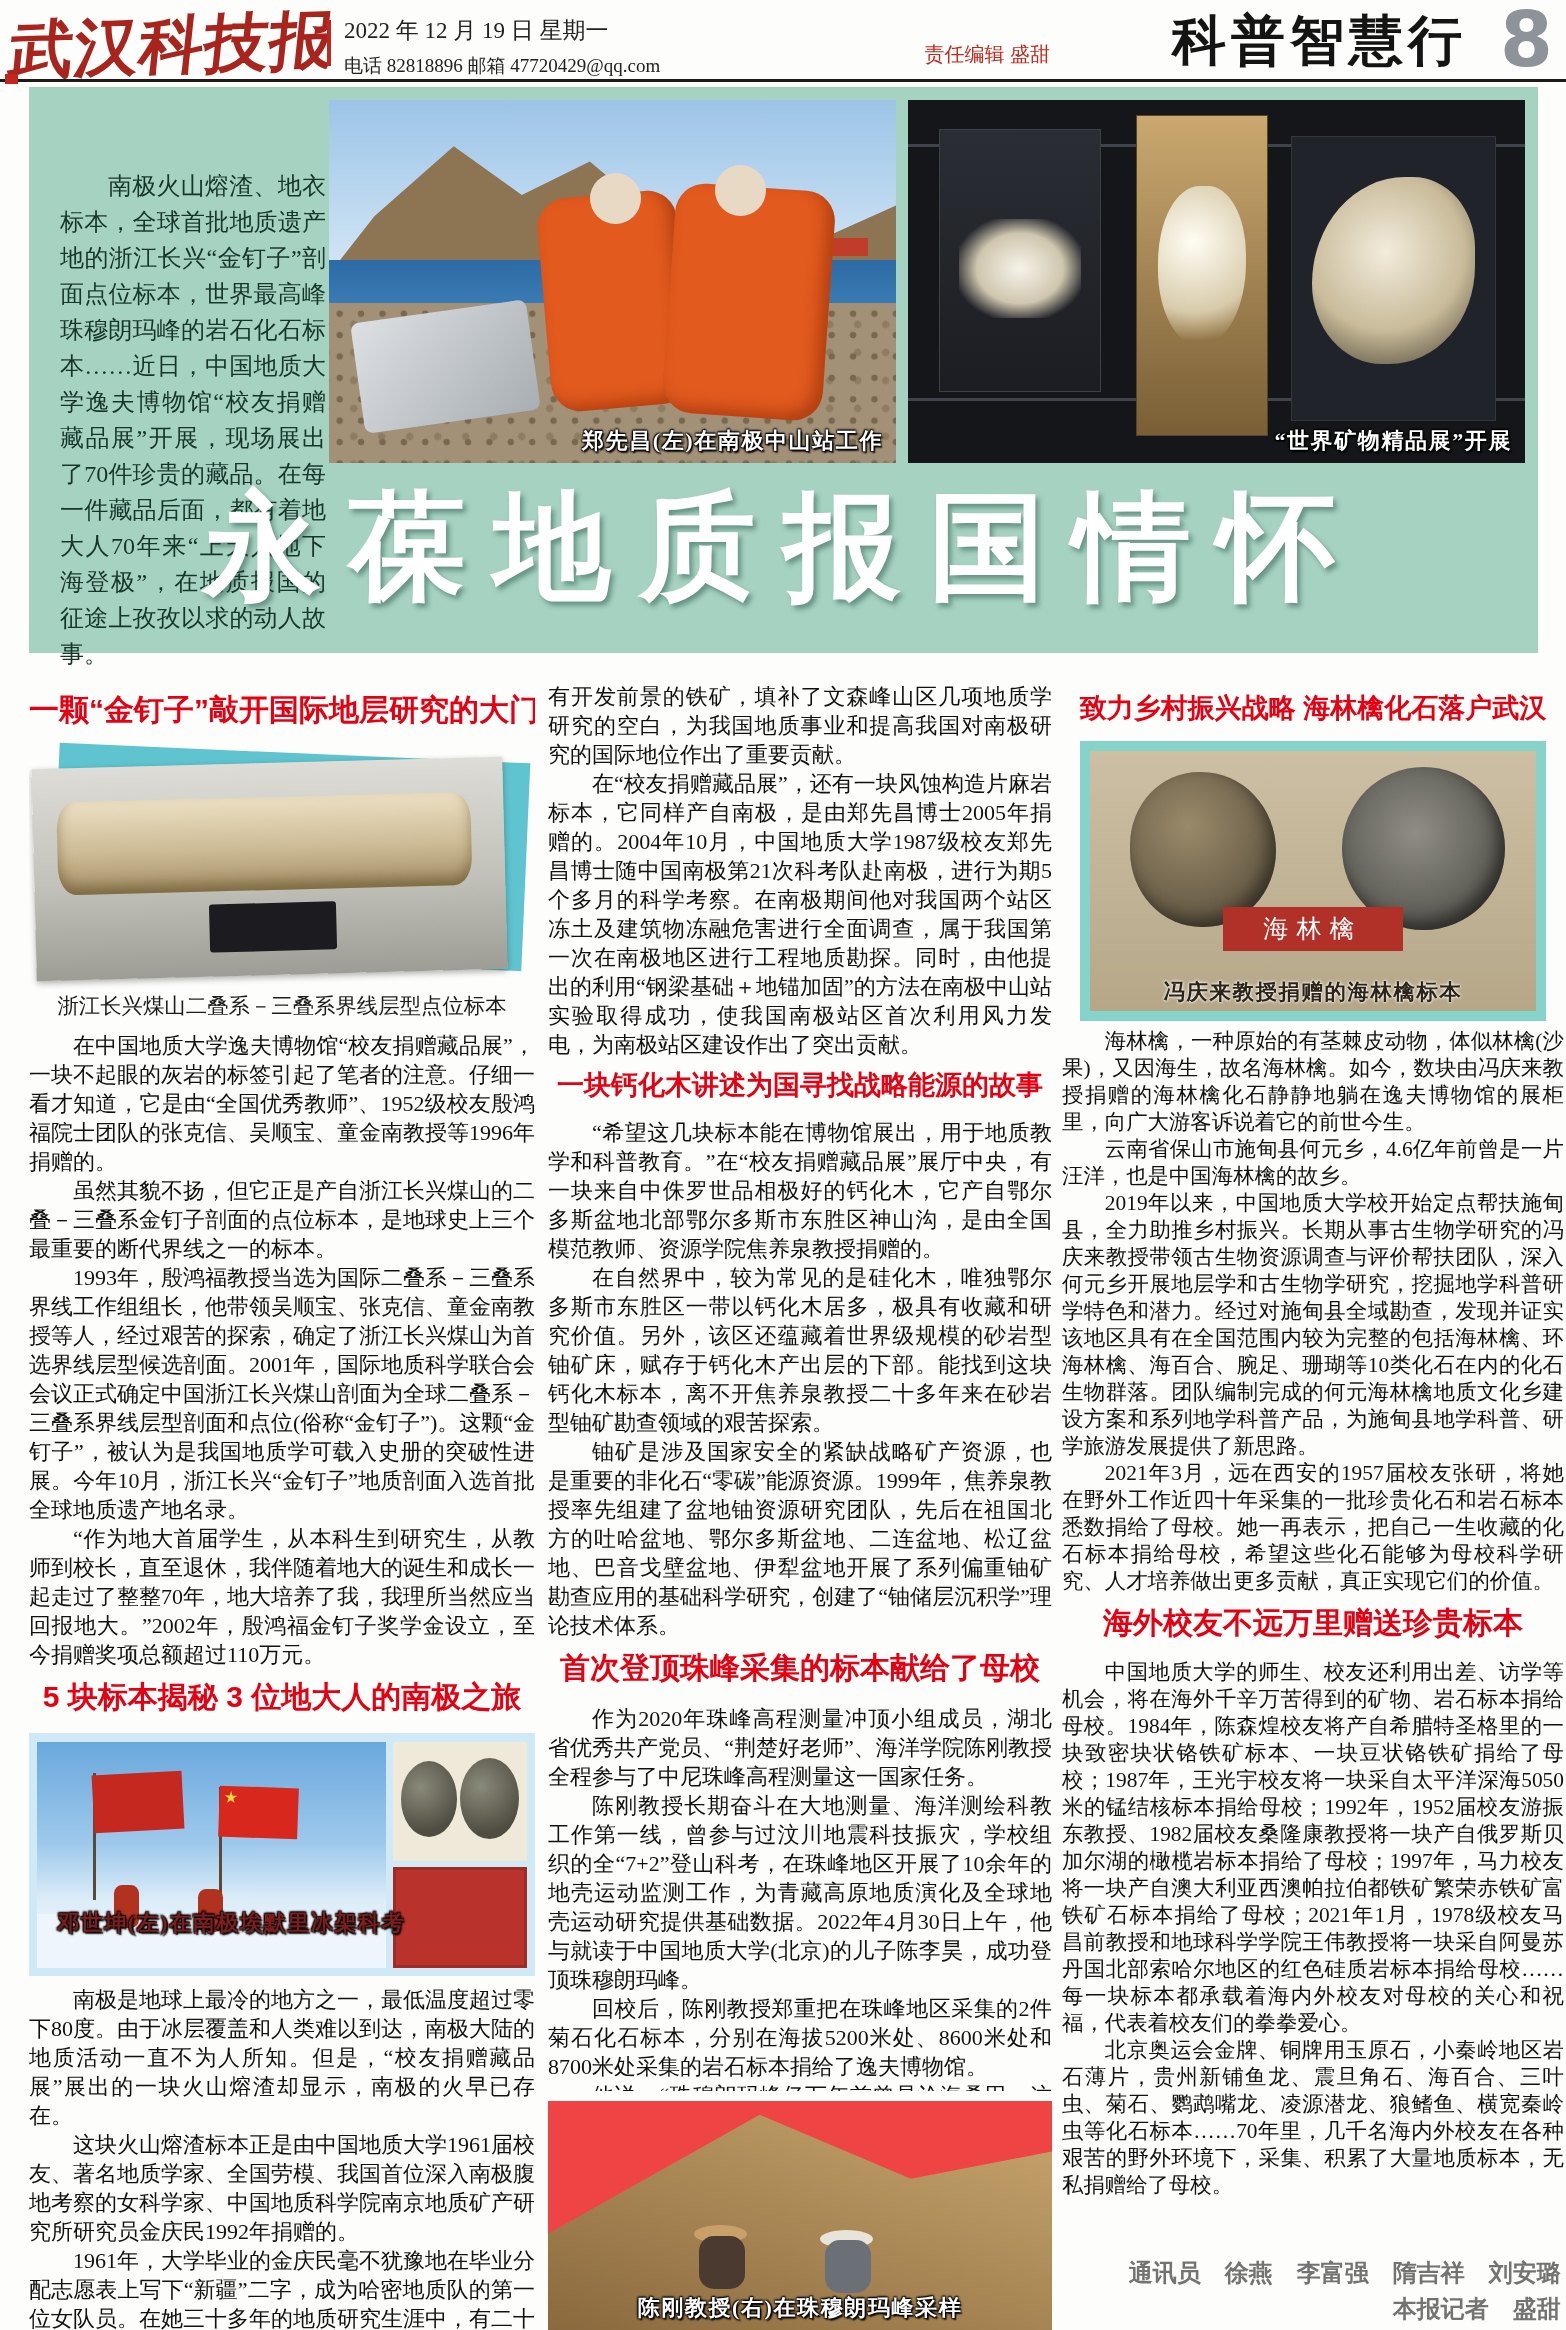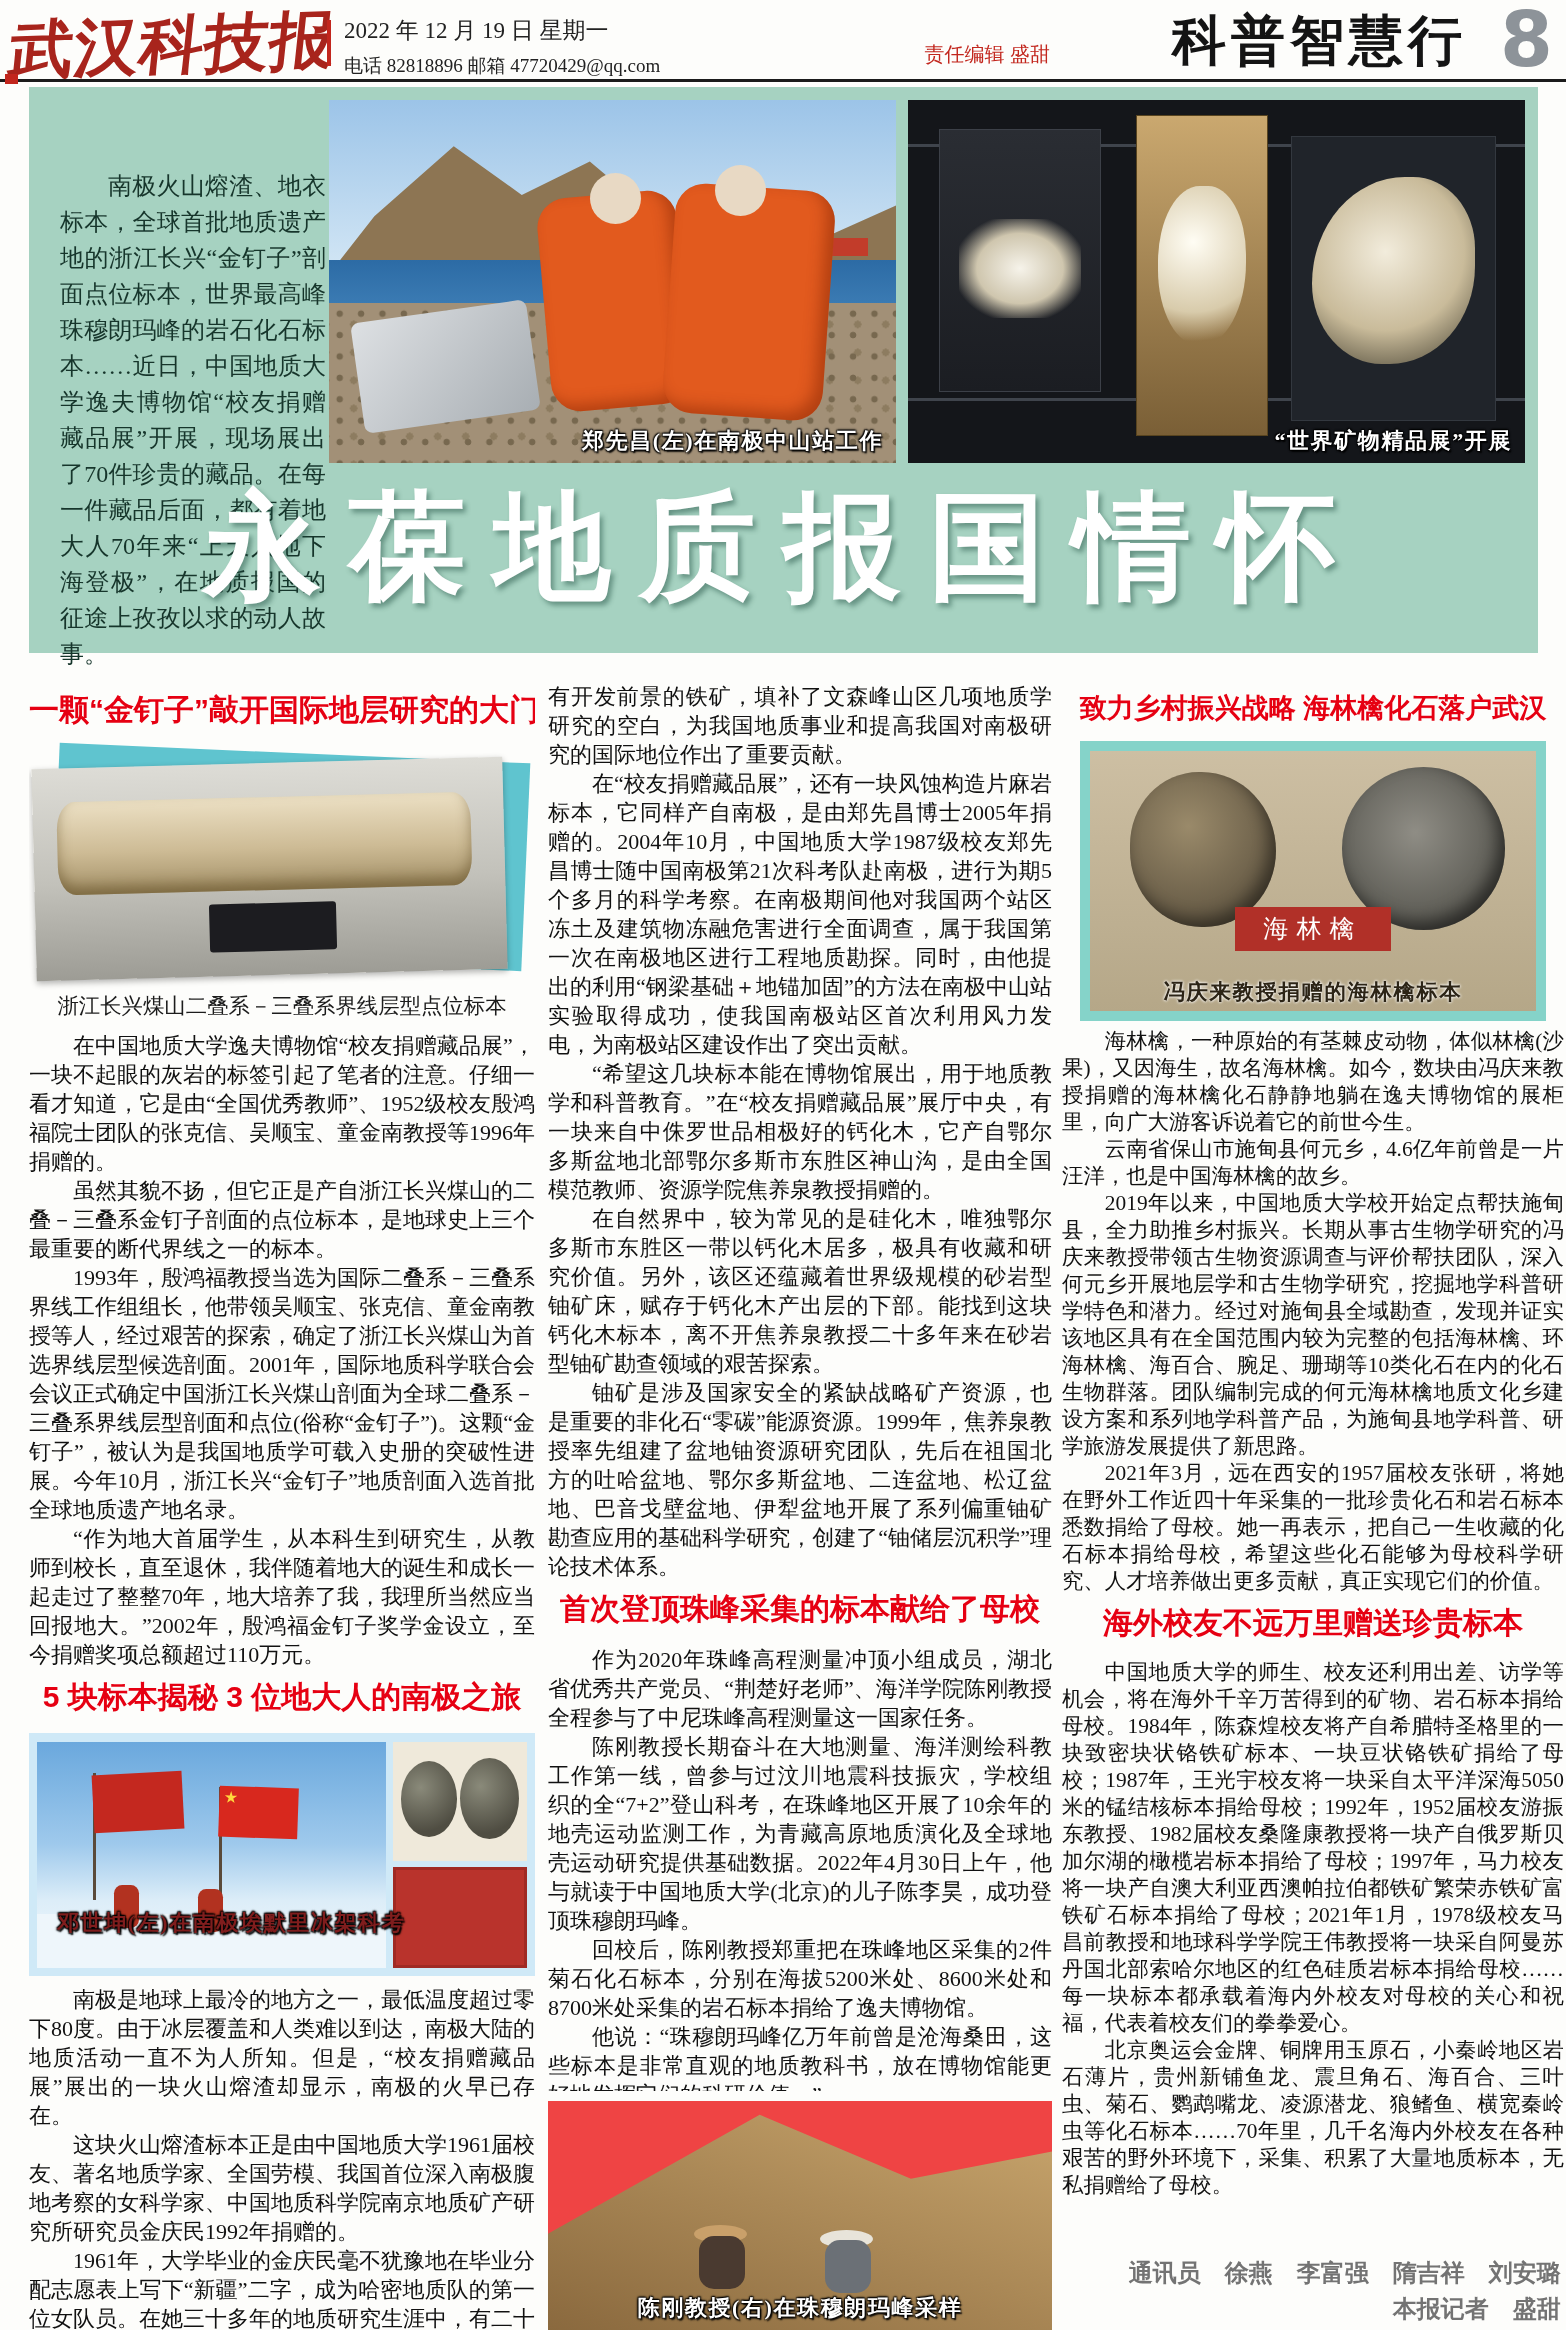--- a/index.html
+++ b/index.html
@@ -123,21 +123,21 @@
 
   
   .fig4{position:relative;height:280px;margin:1.6px 18px 6.6px;border:10px solid #85d3c9;box-sizing:border-box;
         background:linear-gradient(180deg,#cdbfa3,#b5a788);}
   .fossil1{position:absolute;left:9%;top:8%;width:146px;height:155px;border-radius:48% 52% 50% 50%;
         background:radial-gradient(circle at 40% 35%,#9a8a6a,#6b5f49 62%,#544b3a);
         box-shadow:inset -6.6px -8.2px 16.4px rgba(0,0,0,.45);}
   .fossil2{position:absolute;right:7%;top:6%;width:163px;height:163px;border-radius:50%;
         background:radial-gradient(circle at 45% 40%,#8f8d85,#5d5c55 66%,#494844);
         box-shadow:inset -6.6px -8.2px 16.4px rgba(0,0,0,.5);}
-  .fig4-label{position:absolute;left:50%;transform:translateX(-50%);top:60%;width:156px;height:44px;
+  .fig4-label{position:absolute;left:50%;transform:translateX(-50%);top:60%;width:180px;height:44px;
         background:#b13028;color:#fff;font-size:25px;line-height:44px;text-align:center;letter-spacing:8.2px;}
   .fig4-cap{position:absolute;left:0;right:0;bottom:5px;text-align:center;font-size:21.4px;color:#2c2416;
         font-weight:bold;letter-spacing:1.6px;text-shadow:0 0 2.5px #fff,0 0 3.3px #fff;}
 
   
   .c2-text{height:1409px;overflow:hidden;}
   .c3-text{height:1546px;overflow:hidden;}
   .credits{position:absolute;right:3.3px;bottom:3.3px;text-align:right;font-weight:bold;font-size:24px;
         line-height:36px;color:#737373;}
 </style>
@@ -240,20 +240,21 @@
     <p class="para">这块火山熔渣标本正是由中国地质大学1961届校友、著名地质学家、全国劳模、我国首位深入南极腹地考察的女科学家、中国地质科学院南京地质矿产研究所研究员金庆民1992年捐赠的。</p>
     <p class="para">1961年，大学毕业的金庆民毫不犹豫地在毕业分配志愿表上写下“新疆”二字，成为哈密地质队的第一位女队员。在她三十多年的地质研究生涯中，有二十多年是在新疆戈壁滩艰苦的工作环境中度过的。</p>
 
   </div>
 
   <div class="col c2" style="left:548px;width:504px;">
     <div class="c2-text">
       <p class="para noindent">有开发前景的铁矿，填补了文森峰山区几项地质学研究的空白，为我国地质事业和提高我国对南极研究的国际地位作出了重要贡献。</p>
       <p class="para">在“校友捐赠藏品展”，还有一块风蚀构造片麻岩标本，它同样产自南极，是由郑先昌博士2005年捐赠的。2004年10月，中国地质大学1987级校友郑先昌博士随中国南极第21次科考队赴南极，进行为期5个多月的科学考察。在南极期间他对我国两个站区冻土及建筑物冻融危害进行全面调查，属于我国第一次在南极地区进行工程地质勘探。同时，由他提出的利用“钢梁基础＋地锚加固”的方法在南极中山站实验取得成功，使我国南极站区首次利用风力发电，为南极站区建设作出了突出贡献。</p>
 
+      <h2 class="headline hl-long">一块钙化木讲述为国寻找战略能源的故事</h2>
 
       <p class="para">“希望这几块标本能在博物馆展出，用于地质教学和科普教育。”在“校友捐赠藏品展”展厅中央，有一块来自中侏罗世品相极好的钙化木，它产自鄂尔多斯盆地北部鄂尔多斯市东胜区神山沟，是由全国模范教师、资源学院焦养泉教授捐赠的。</p>
       <p class="para">在自然界中，较为常见的是硅化木，唯独鄂尔多斯市东胜区一带以钙化木居多，极具有收藏和研究价值。另外，该区还蕴藏着世界级规模的砂岩型铀矿床，赋存于钙化木产出层的下部。能找到这块钙化木标本，离不开焦养泉教授二十多年来在砂岩型铀矿勘查领域的艰苦探索。</p>
       <p class="para">铀矿是涉及国家安全的紧缺战略矿产资源，也是重要的非化石“零碳”能源资源。1999年，焦养泉教授率先组建了盆地铀资源研究团队，先后在祖国北方的吐哈盆地、鄂尔多斯盆地、二连盆地、松辽盆地、巴音戈壁盆地、伊犁盆地开展了系列偏重铀矿勘查应用的基础科学研究，创建了“铀储层沉积学”理论技术体系。</p>
 
       <h2 class="headline">首次登顶珠峰采集的标本献给了母校</h2>
 
       <p class="para">作为2020年珠峰高程测量冲顶小组成员，湖北省优秀共产党员、“荆楚好老师”、海洋学院陈刚教授全程参与了中尼珠峰高程测量这一国家任务。</p>
       <p class="para">陈刚教授长期奋斗在大地测量、海洋测绘科教工作第一线，曾参与过汶川地震科技振灾，学校组织的全“7+2”登山科考，在珠峰地区开展了10余年的地壳运动监测工作，为青藏高原地质演化及全球地壳运动研究提供基础数据。2022年4月30日上午，他与就读于中国地质大学(北京)的儿子陈李昊，成功登顶珠穆朗玛峰。</p>
       <p class="para">回校后，陈刚教授郑重把在珠峰地区采集的2件菊石化石标本，分别在海拔5200米处、8600米处和8700米处采集的岩石标本捐给了逸夫博物馆。</p>

